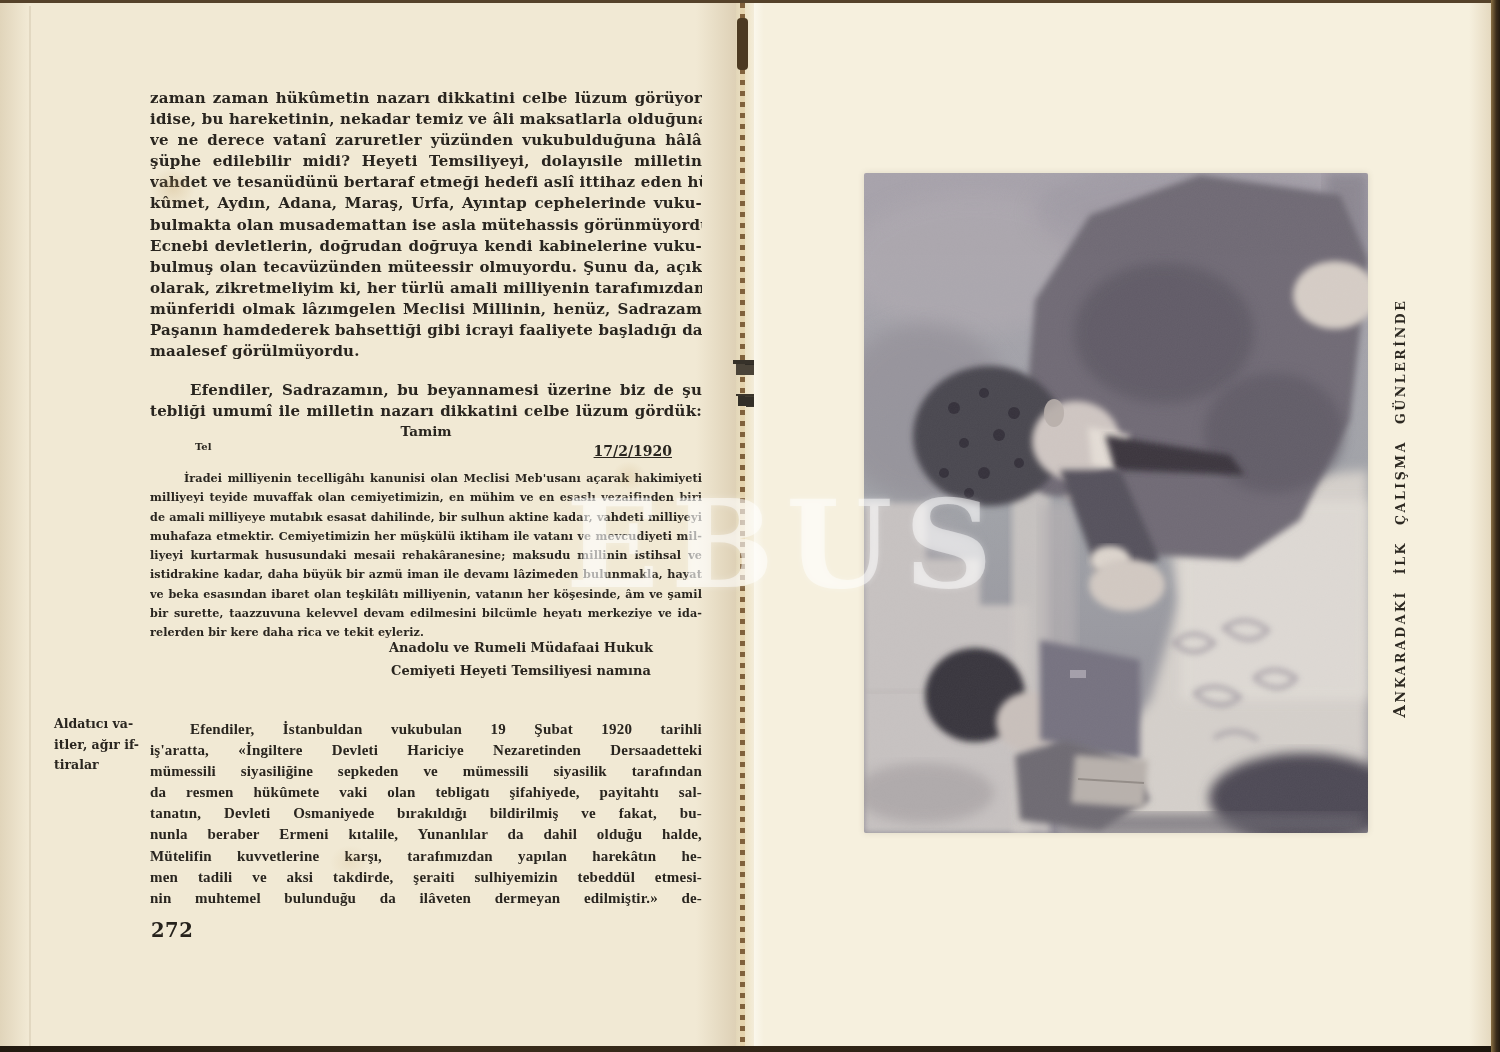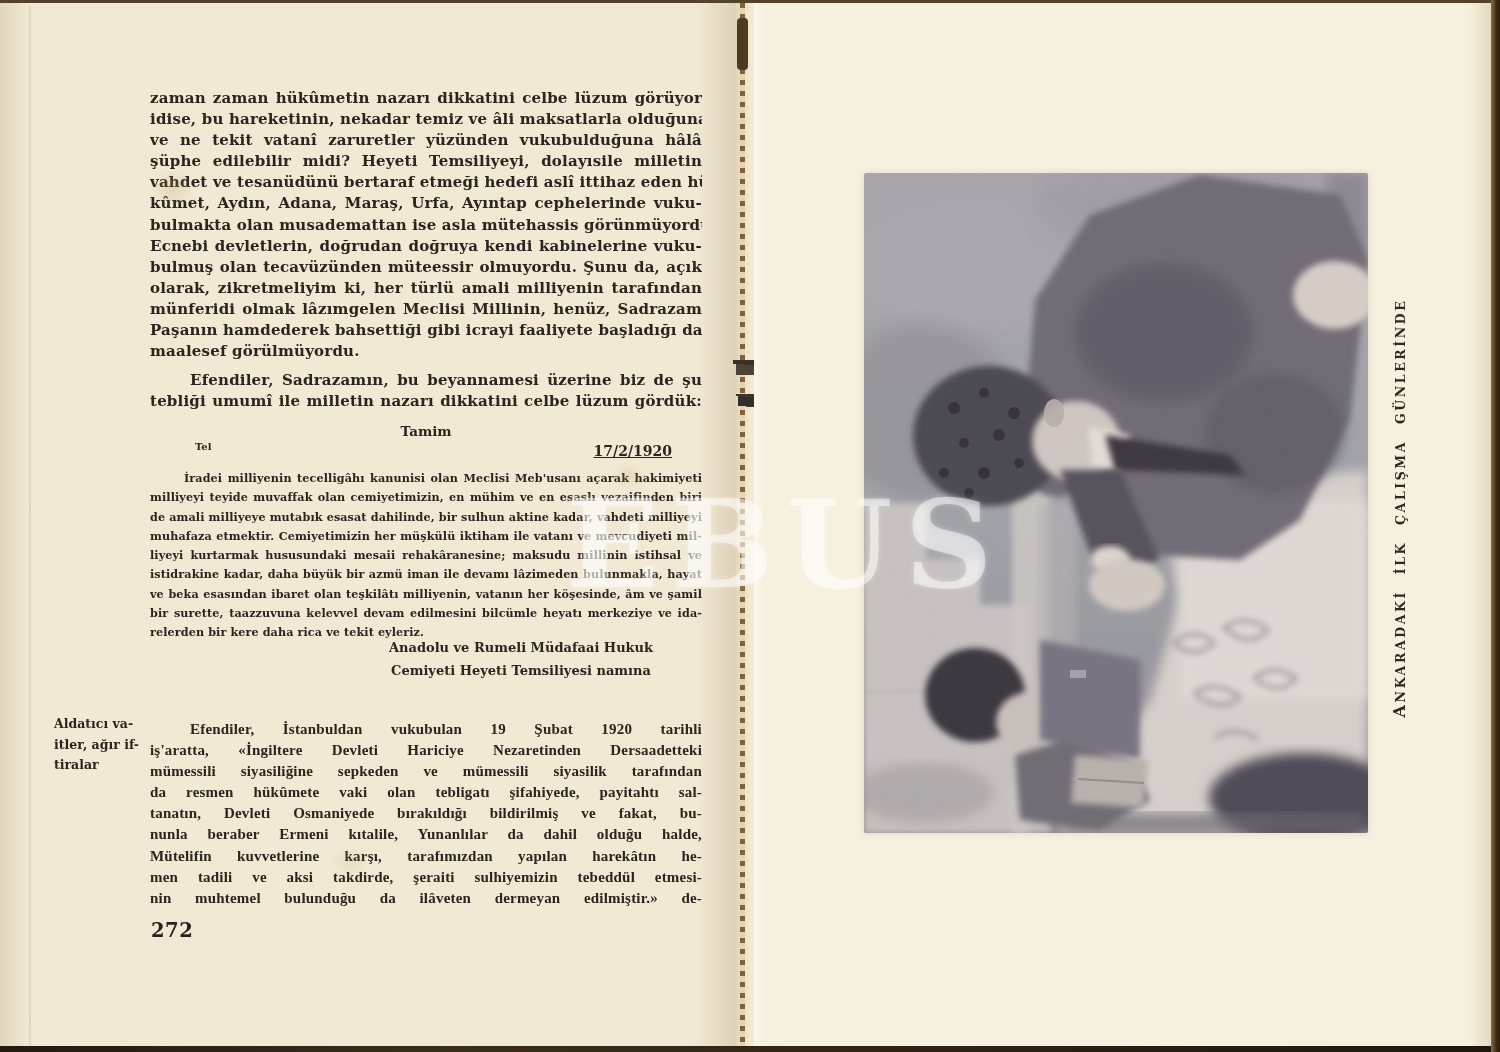--- a/index.html
+++ b/index.html
@@ -35,21 +35,21 @@
   .stain.s2{left:612px;top:458px;width:34px;height:30px;background:radial-gradient(ellipse,rgba(200,165,105,.22),rgba(200,165,105,0) 70%);}
   .stain.s4{left:330px;top:842px;width:40px;height:34px;background:radial-gradient(ellipse,rgba(198,164,104,.16),rgba(198,164,104,0) 70%);}
   
   .textcol{position:absolute;left:150px;width:552px;color:#29251f;}
   .para{font-weight:bold;font-size:15px;letter-spacing:.2px;}
   .para .jline{line-height:21.1px;}
   .jline{display:block;text-align:justify;text-align-last:justify;white-space:nowrap;overflow:hidden;}
   .short-last .jline:last-child{text-align-last:left;}
   .indent-first .jline:first-child{padding-left:40px;}
   .p1{top:85px;}
-  .p2{top:367px;}
+  .p2{top:377px;}
   .tamim-head{position:absolute;left:150px;top:420px;width:552px;text-align:center;font-weight:bold;font-size:13.5px;color:#29251f;}
   .tel-row{position:absolute;left:150px;top:438px;width:552px;height:20px;color:#29251f;}
   .tel-label{position:absolute;left:45px;top:0;font-weight:bold;font-size:10px;}
   .tel-date{position:absolute;right:30px;top:2px;font-weight:bold;font-size:14px;text-decoration:underline;}
   .telegram{top:466px;font-size:11.2px;letter-spacing:.1px;}
   .telegram .jline{line-height:19.3px;font-weight:bold;}
   .telegram.indent-first .jline:first-child{padding-left:34px;}
   .signature{position:absolute;left:340px;top:634px;width:362px;text-align:center;color:#29251f;}
   .sig-line{font-weight:bold;font-size:13px;line-height:22.5px;white-space:nowrap;}
   .sig-name{font-weight:bold;font-style:italic;font-size:15px;line-height:24px;}
@@ -72,28 +72,28 @@
 <body>
 
 <div class="book">
 
   <div class="page page-left">
     <div class="crease"></div>
 
     <div class="textcol para p1 short-last">
         <div class="jline">zaman zaman hükûmetin nazarı dikkatini celbe lüzum görüyor</div>
         <div class="jline">idise, bu hareketinin, nekadar temiz ve âli maksatlarla olduğuna</div>
-        <div class="jline">ve ne tekit vatanî zaruretler yüzünden vukubulduğuna hâlâ</div>
+        <div class="jline">ve ne derece vatanî zaruretler yüzünden vukubulduğuna hâlâ</div>
         <div class="jline">şüphe edilebilir midi? Heyeti Temsiliyeyi, dolayısile milletin</div>
         <div class="jline">vahdet ve tesanüdünü bertaraf etmeği hedefi aslî ittihaz eden hü-</div>
         <div class="jline">kûmet, Aydın, Adana, Maraş, Urfa, Ayıntap cephelerinde vuku-</div>
         <div class="jline">bulmakta olan musademattan ise asla mütehassis görünmüyordu.</div>
         <div class="jline">Ecnebi devletlerin, doğrudan doğruya kendi kabinelerine vuku-</div>
         <div class="jline">bulmuş olan tecavüzünden müteessir olmuyordu. Şunu da, açık</div>
-        <div class="jline">olarak, zikretmeliyim ki, her türlü amali milliyenin tarafından</div>
+        <div class="jline">olarak, zikretmeliyim ki, her türlü amali milliyenin tarafımızdan</div>
         <div class="jline">münferidi olmak lâzımgelen Meclisi Millinin, henüz, Sadrazam</div>
         <div class="jline">Paşanın hamdederek bahsettiği gibi icrayi faaliyete başladığı da</div>
         <div class="jline">maalesef görülmüyordu.</div>
       </div>
 
     <div class="textcol para p2 indent-first">
         <div class="jline">Efendiler, Sadrazamın, bu beyannamesi üzerine biz de şu</div>
         <div class="jline">tebliği umumî ile milletin nazarı dikkatini celbe lüzum gördük:</div>
       </div>
 

